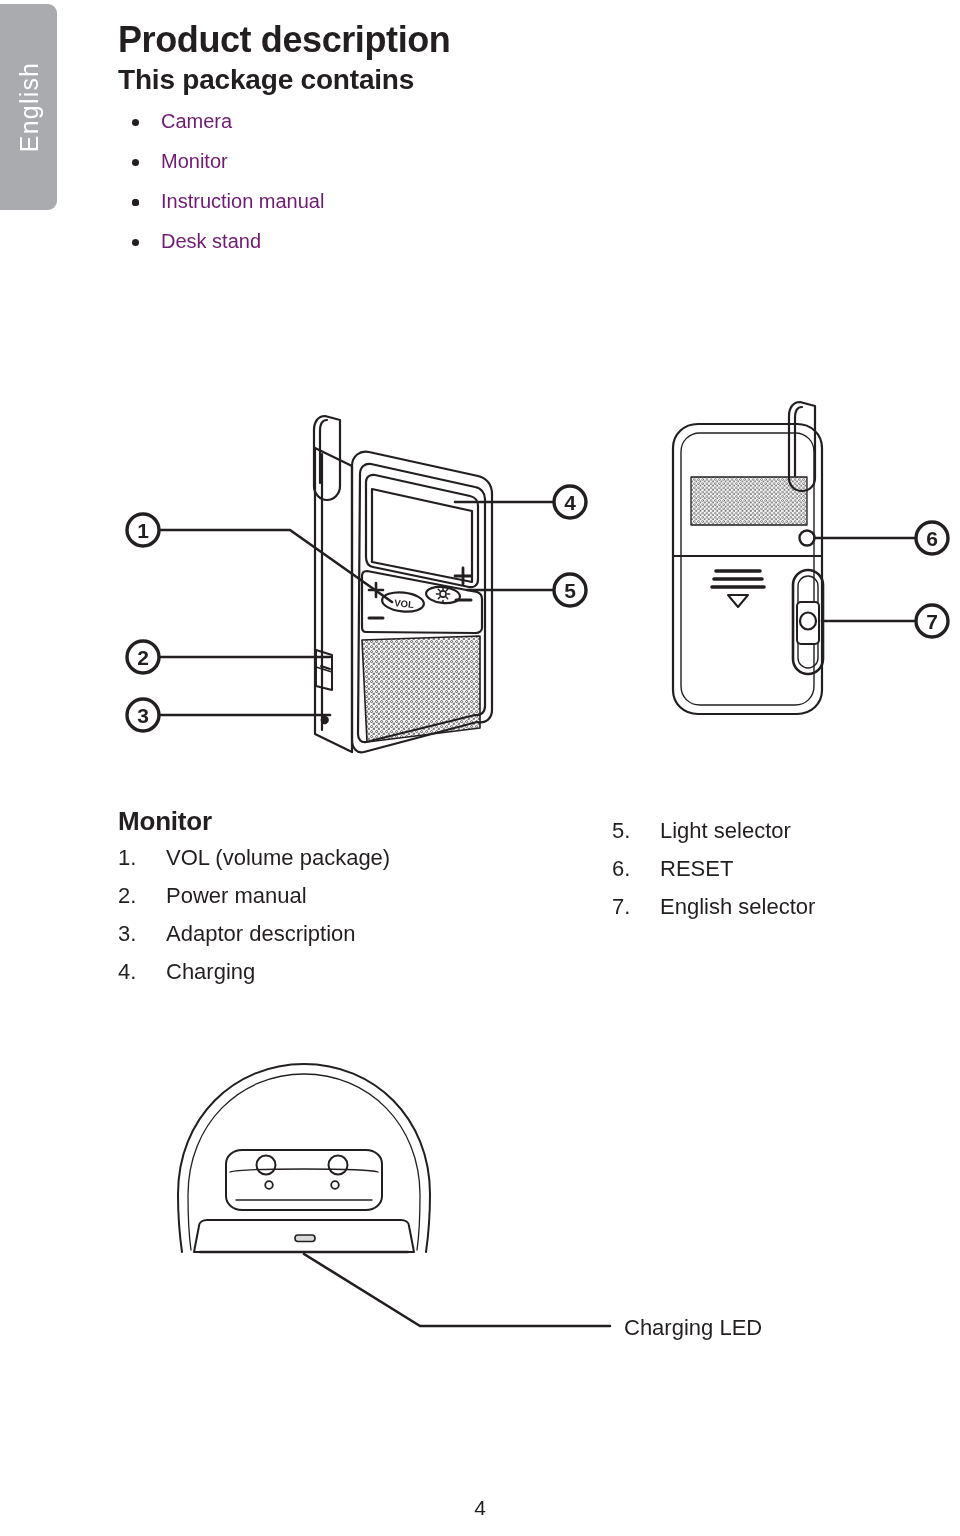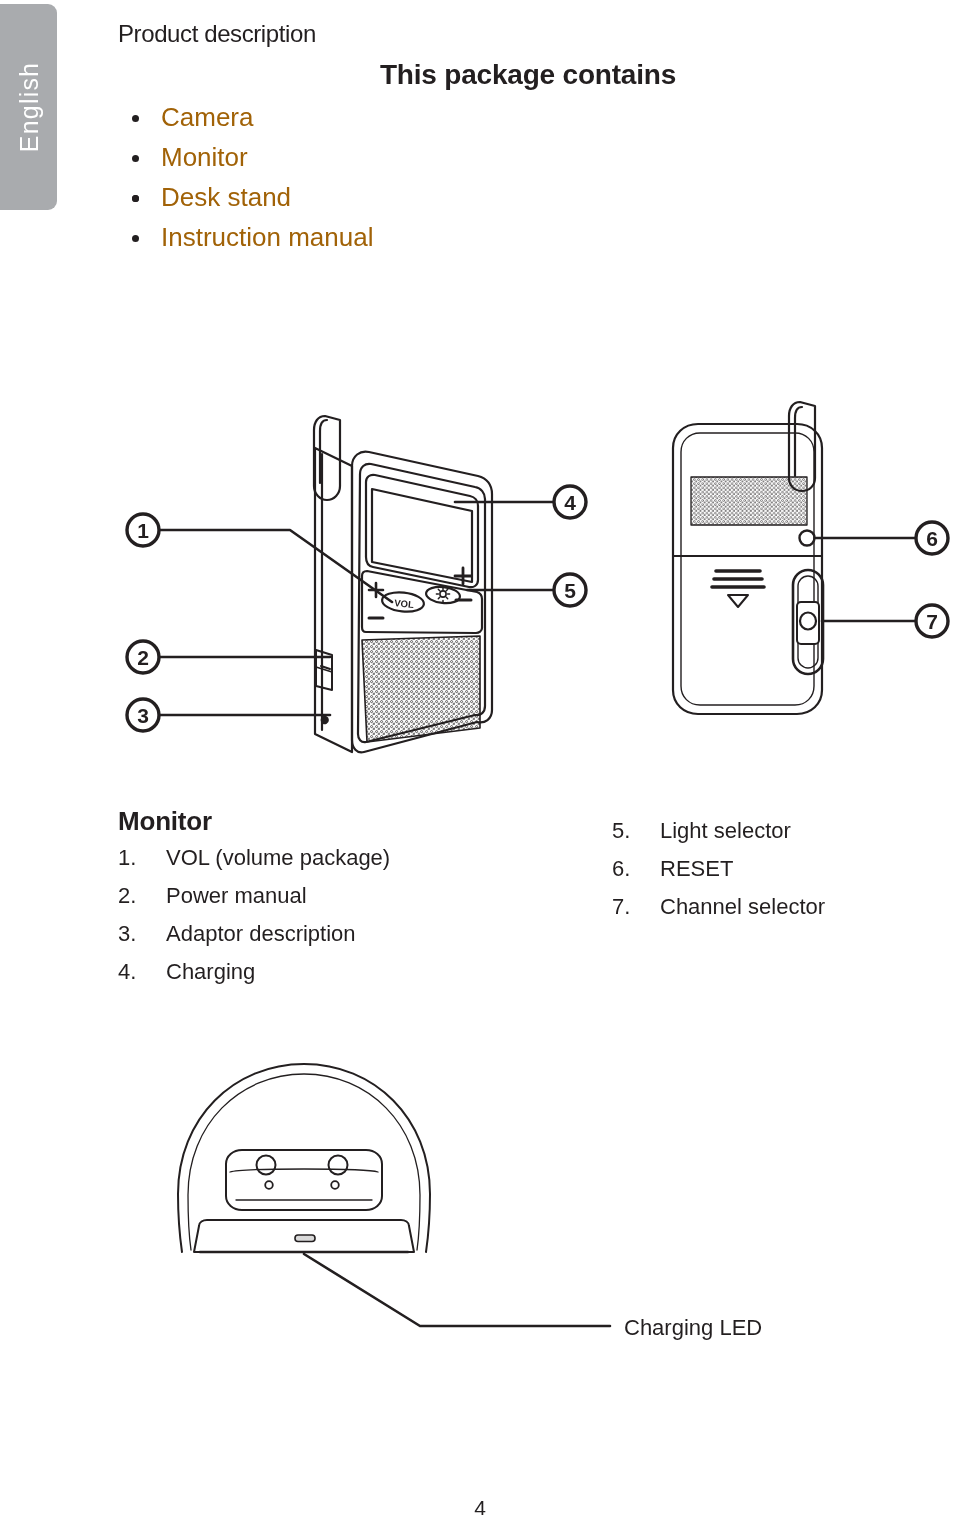--- a/index.html
+++ b/index.html
@@ -32,46 +32,45 @@
     color: #ffffff;
     font-size: 25px;
     letter-spacing: 1.2px;
     font-weight: 400;
   }
 
   
   .content { position: absolute; left: 118px; top: 0; width: 820px; }
 
   .h1 {
-    font-size: 24px;
-    font-weight: 400;
+    font-size: 36px;
+    font-weight: 700;
     letter-spacing: -0.4px;
     margin: 21px 0 0 0;
     line-height: 1.05;
   }
   .h2 {
     font-size: 28px;
     font-weight: 700;
     letter-spacing: -0.2px;
-    margin: 14px 0 0 0;
+    margin: 6px 0 0 0;
     line-height: 1.05;
-    text-align: center;
   }
 
   ul.pack-list {
     list-style: none;
     margin: 7px 0 0 0;
     padding: 0 0 0 8px;
   }
   ul.pack-list li {
-    font-size: 26px;
+    font-size: 20px;
     line-height: 40px;
     position: relative;
     padding-left: 35px;
-    color: #a16207;
+    color: #701a75;
   }
   ul.pack-list li .dot {
     position: absolute;
     left: 6px; top: 18px;
     width: 7px; height: 7px;
     background: #231f20;
     border-radius: 50%;
   }
 
   
@@ -133,22 +132,22 @@
   <span class="lang-label">English</span>
 </div>
 
 <div class="content">
   <h1 class="h1">Product description</h1>
   <h2 class="h2">This package contains</h2>
   <ul class="pack-list">
     <li><span class="dot"></span><span>Camera</span></li>
     <li><span class="dot"></span><span>Monitor</span></li>
     <li><span class="dot"></span></li>
+    <li><span class="dot"></span><span>Instruction manual</span></li>
     <li><span class="dot"></span><span>Desk stand</span></li>
-    <li><span class="dot"></span><span>Instruction manual</span></li>
   </ul>
 </div>
 
 <div class="diagram">
 <svg width="960" height="380" viewBox="0 0 960 380" xmlns="http://www.w3.org/2000/svg">
   <defs>
     <pattern id="speakerDots" width="5" height="5" patternUnits="userSpaceOnUse">
       <circle cx="1.6" cy="1.6" r="1.05" fill="none" stroke="#231f20" stroke-width="0.7"></circle>
       <circle cx="4.1" cy="4.1" r="1.05" fill="none" stroke="#231f20" stroke-width="0.7"></circle>
     </pattern>
@@ -275,21 +274,21 @@
       <li><span class="num">1.</span><span>VOL (volume package)</span></li>
       <li><span class="num">2.</span><span>Power manual</span></li>
       <li><span class="num">3.</span><span>Adaptor description</span></li>
       <li><span class="num">4.</span><span>Charging</span></li>
     </ol>
   </div>
   <div class="parts-col col-right">
     <ol class="parts-list">
       <li><span class="num">5.</span><span>Light selector</span></li>
       <li><span class="num">6.</span><span>RESET</span></li>
-      <li><span class="num">7.</span><span>Channel selector</span></li>
+      <li><span class="num">7.</span><span>English selector</span></li>
     </ol>
   </div>
 </div>
 
 <div class="stand">
 <svg width="700" height="330" viewBox="0 0 700 330" xmlns="http://www.w3.org/2000/svg">
   <g fill="none" stroke="#231f20" stroke-width="2" stroke-linejoin="round" stroke-linecap="round">
 
     <path d="M32 212 C32 212 24 190 24 152 C24 80 74 28 146 28 C218 28 268 80 268 152 C268 190 260 212 260 212 L260 212 L32 212 Z" opacity="0"></path>
     <path d="M24 212 C22 198 20 176 20 154 C20 78 76 24 146 24 C216 24 272 78 272 154 C272 176 270 198 268 212"></path>

